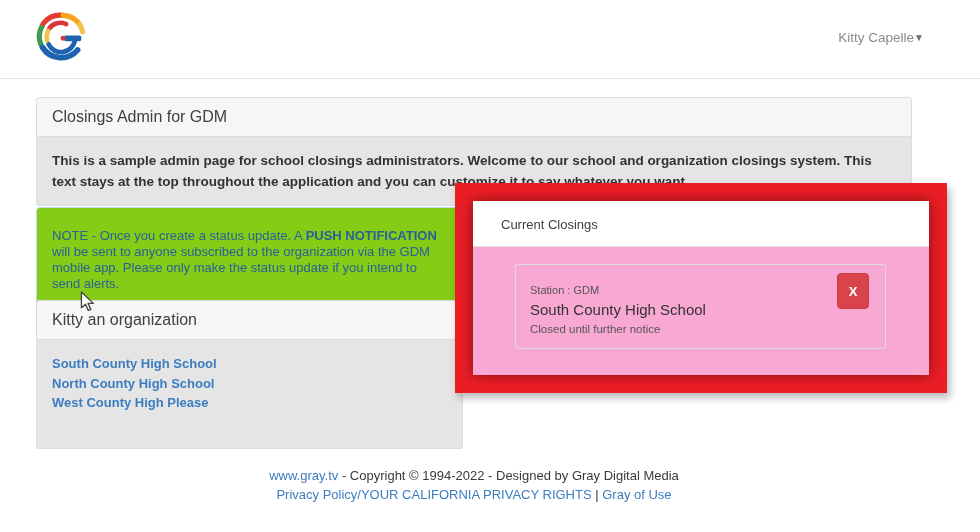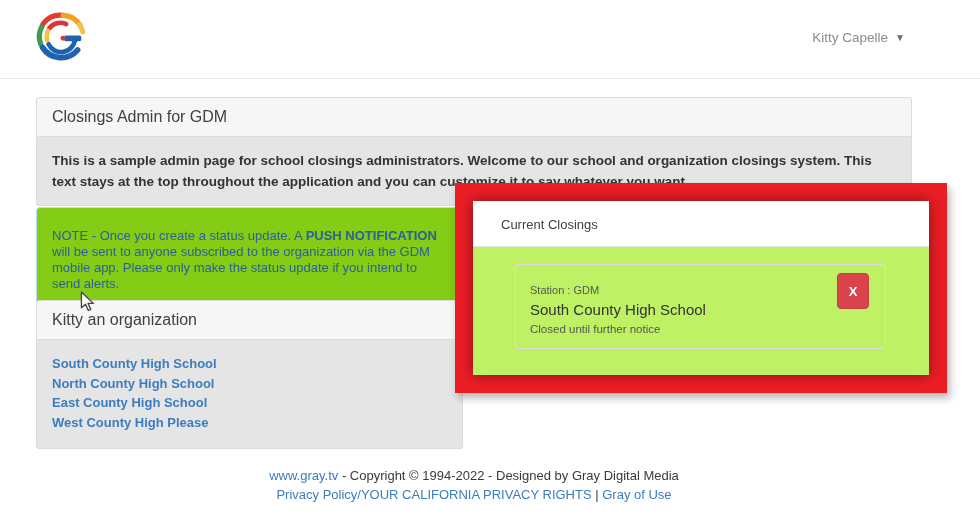--- a/index.html
+++ b/index.html
@@ -13,23 +13,23 @@
 
   
   .navbar {
     position: absolute; left: 0; top: 0;
     width: 980px; height: 78px;
     background: #ffffff;
     border-bottom: 1px solid #e7e7e7;
   }
   .logo { position: absolute; left: 34px; top: 10px; width: 54px; height: 54px; cursor: pointer; }
   .user-menu {
-    position: absolute; right: 75px; top: 30px;
+    position: absolute; right: 56px; top: 30px;
     color: #8b8b8b; font-size: 13.5px;
-    display: flex; align-items: center; gap: 7px;
+    display: flex; align-items: center; 
     cursor: pointer;
   }
   .caret { color: #6f6f6f; font-size: 10px; line-height: 1; }
 
   
   .panel-header {
     background: #f6f6f6;
     border: 1px solid #dcdcdc;
     border-radius: 3px 3px 0 0;
     font-size: 16px; color: #404040;
@@ -83,21 +83,21 @@
     position: absolute; left: 455px; top: 183px;
     width: 492px; height: 210px;
     box-sizing: border-box;
     border: 18px solid #ea1d25;
     box-shadow: 3px 5px 8px rgba(0,0,0,0.28);
     z-index: 30;
     background: #ffffff;
   }
   .closings-card {
     position: absolute; left: 0; top: 0; right: 0; bottom: 0;
-    background: #bef264;
+    background: #f9a8d4;
     box-shadow: 0 0 12px rgba(0,0,0,0.45);
   }
   .closings-header {
     height: 46px; box-sizing: border-box;
     padding: 16px 0 0 28px;
     font-size: 13px; color: #404040;
     border-bottom: 1px solid #e3e3e3;
     background: #ffffff;
   }
   .closing-item {
@@ -166,21 +166,20 @@
 
   <div class="alert-note">
     <span>NOTE - Once you create a status update. A </span><b>PUSH NOTIFICATION</b><span> will be sent to anyone subscribed to the organization via the GDM mobile app. Please only make the status update if you intend to send alerts.</span>
   </div>
 
   <div class="panel-orgs">
     <div class="panel-header">Kitty an organization</div>
     <div class="panel-body">
       <a class="org-link">South County High School</a>
       <a class="org-link">North County High School</a>
-      <a class="org-link">East County High School</a>
       <a class="org-link">West County High Please</a>
     </div>
   </div>
 
   <div class="cursor">
     <svg width="15" height="21" viewBox="0 0 13 19">
       <path d="M1,1 L1,15.2 L4.7,12 L7.2,17.6 L9.5,16.6 L7,11.2 L11.8,11.2 Z" fill="#ffffff" stroke="#444444" stroke-width="1.2" stroke-linejoin="round"></path>
     </svg>
   </div>
 

